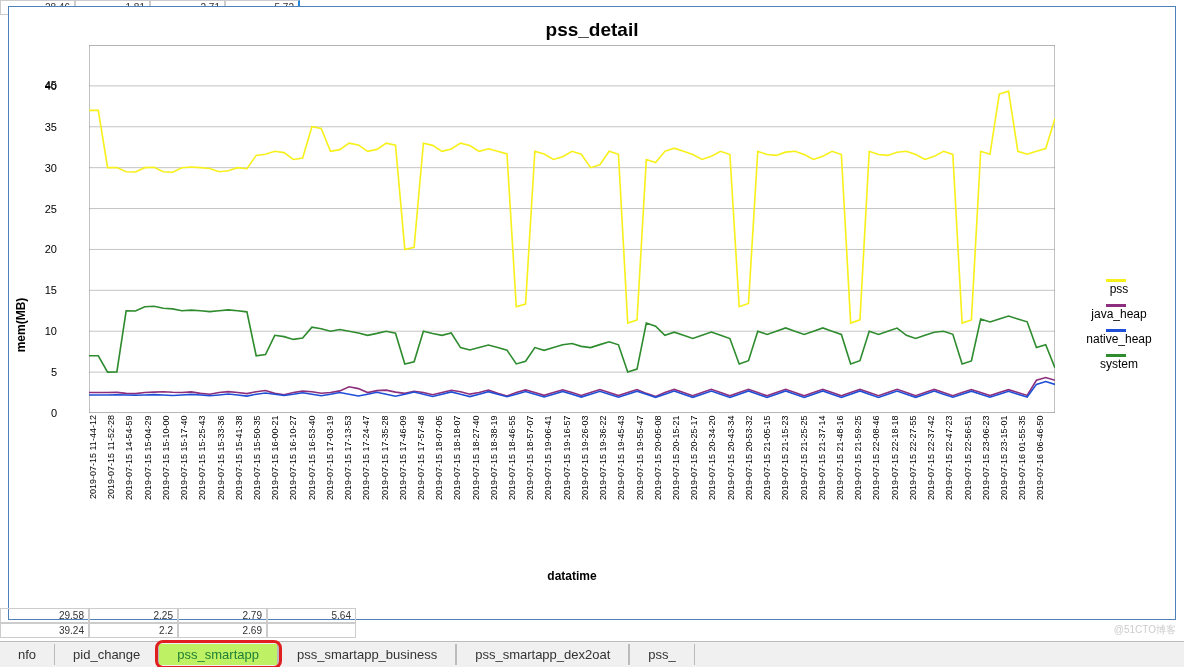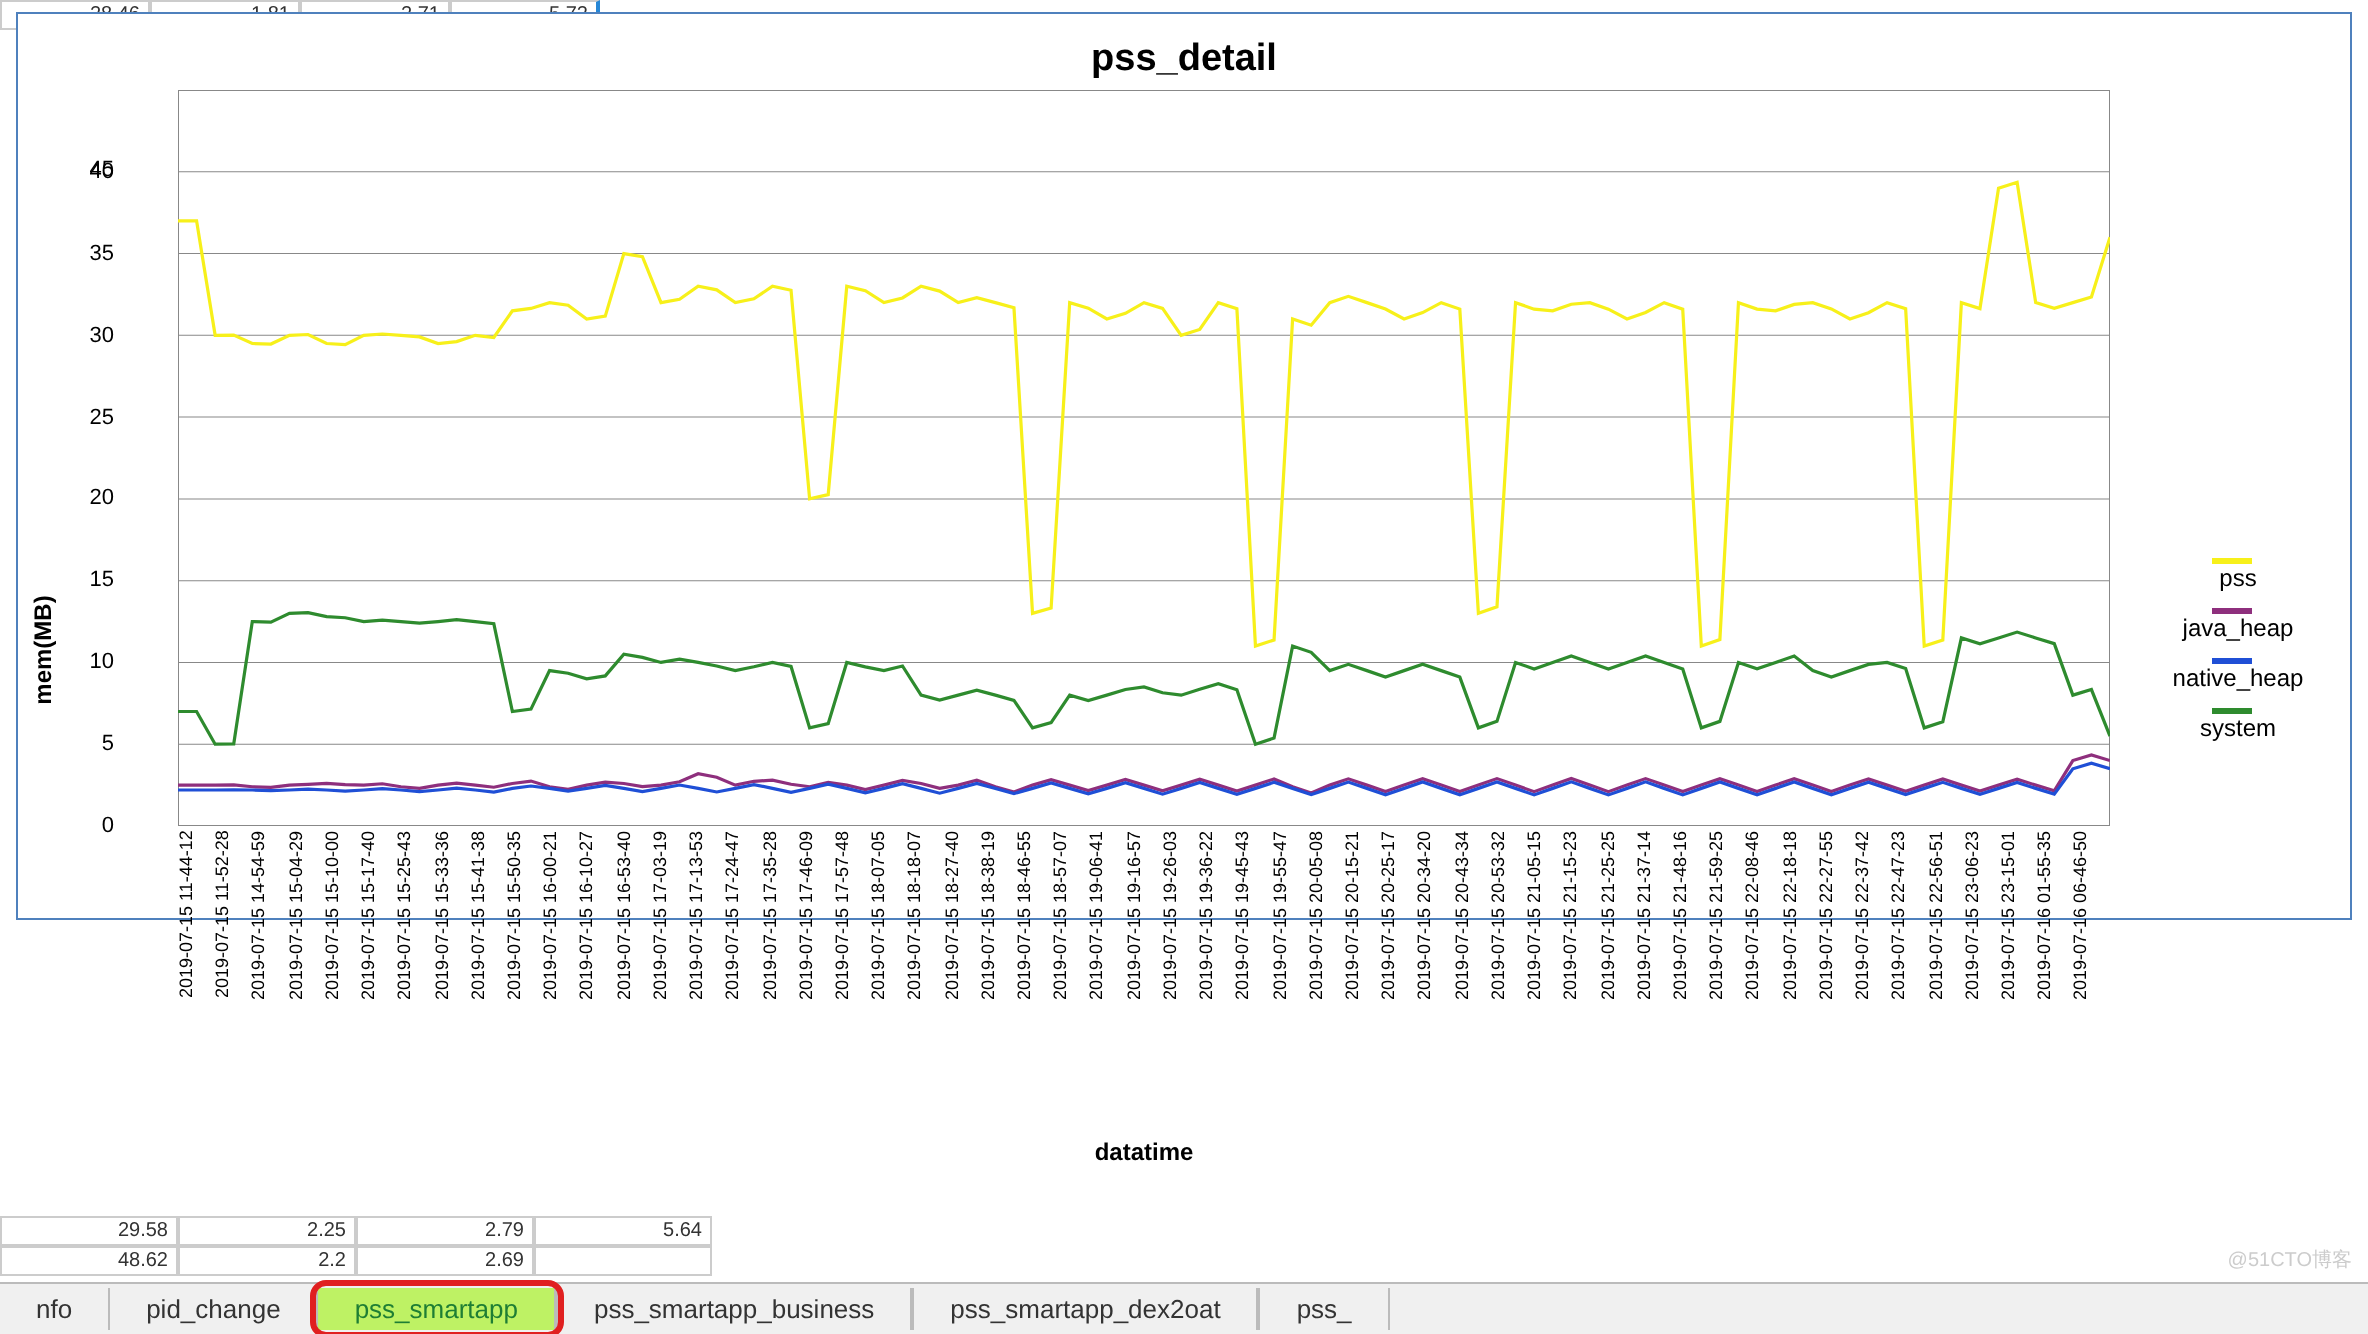--- a/index.html
+++ b/index.html
@@ -2,21 +2,21 @@
 <html><head>
 <meta charset="utf-8">
 <style>
   * { box-sizing: border-box; margin: 0; padding: 0; }
   body { font-family: Arial, sans-serif; background: #fff; width: 1184px; height: 667px; position: relative; overflow: hidden; }
   .bg-sheet { position: absolute; left: 0; top: 0; width: 100%; height: 100%; background: #fff; }
   .bg-grid-partial { position: absolute; left: 0; top: 0; width: 300px; height: 16px; font-size: 10px; color: #333; }
   .bg-grid-row { display: flex; }
   .bg-grid-cell { width: 75px; border: 1px solid #ccc; padding: 1px 4px; text-align: right; }
   .bg-cell-hl { border-right: 2px solid #2787d6; }
-  .chart-box { position: absolute; left: 8px; top: 6px; width: 1168px; height: 454px; background: #fff; border: 1px solid #4f81bd; }
+  .chart-box { position: absolute; left: 8px; top: 6px; width: 1168px; height: 614px; background: #fff; border: 1px solid #4f81bd; }
   .chart-title { text-align: center; font-weight: bold; font-size: 19px; margin-top: 12px; margin-bottom: 4px; }
   .plot-row { display: flex; align-items: stretch; height: 560px; }
   .ylabel { width: 24px; display: flex; align-items: center; justify-content: center; }
   .ylabel span { transform: rotate(-90deg); font-size: 12px; font-weight: bold; white-space: nowrap; }
   .yaxis { width: 28px; position: relative; font-size: 11px; }
   .yaxis .tick { position: absolute; right: 4px; transform: translateY(-50%); }
   .plot { flex: 1; position: relative; margin-left: 28px; }
   .plot svg { position: absolute; left: 0; top: 0; width: 100%; height: 368px; }
   .xaxis { position: absolute; left: 0; top: 370px; width: 100%; height: 150px; display: flex; font-size: 9px; }
   .xaxis .xtick { flex: 1; writing-mode: vertical-rl; transform: rotate(180deg); text-align: right; line-height: 1; padding-top: 2px; overflow: hidden; }
@@ -163,21 +163,21 @@
 </div>
 
 <div class="bottom-grid">
   <div class="brow">
     <div class="bcell">29.58</div>
     <div class="bcell">2.25</div>
     <div class="bcell">2.79</div>
     <div class="bcell">5.64</div>
   </div>
   <div class="brow">
-    <div class="bcell">48.62</div>
+    <div class="bcell">39.24</div>
     <div class="bcell">2.2</div>
     <div class="bcell">2.69</div>
     <div class="bcell"></div>
   </div>
 </div>
 
 <div class="tabs">
   <div class="tab">nfo</div>
   <div class="tab">pid_change</div>
   <div class="tab active" id="activeTab">pss_smartapp</div>

